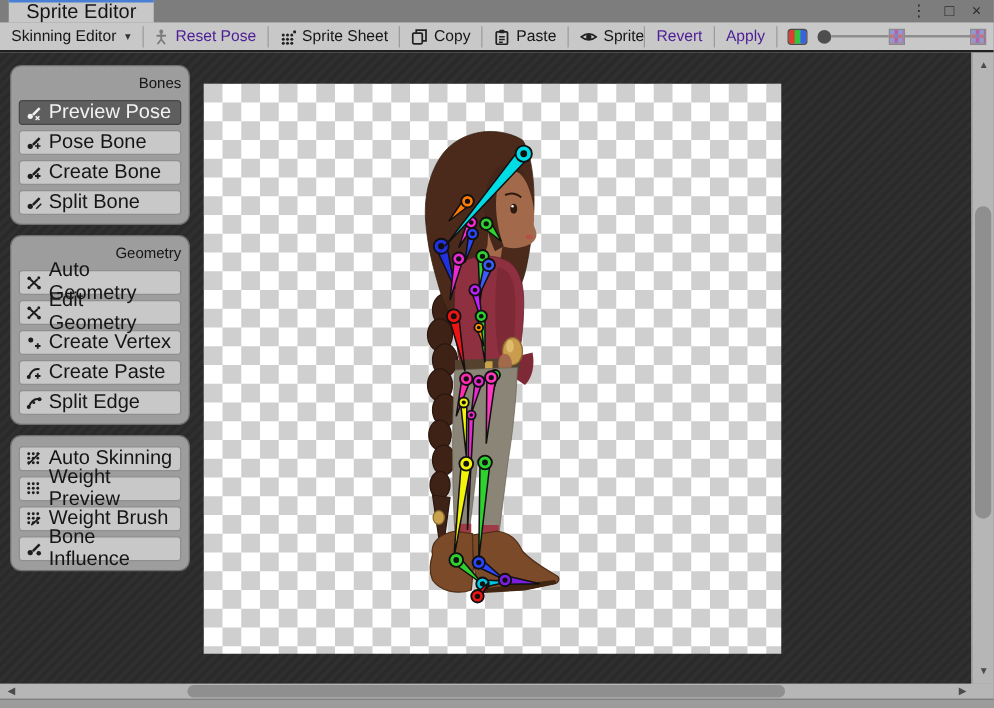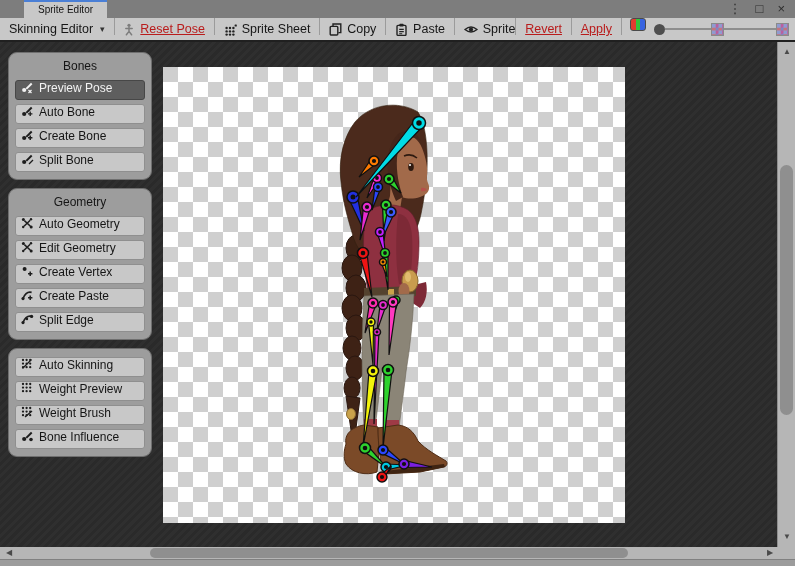--- a/index.html
+++ b/index.html
@@ -3,33 +3,33 @@
 <meta charset="utf-8">
 <style>
   * { margin:0; padding:0; box-sizing:border-box; }
   html,body { width:795px; height:566px; overflow:hidden;
     font-family:"Liberation Sans", sans-serif; background:#9a9a9a; }
   .window { position:relative; width:795px; height:566px; background:#9a9a9a; }
 
   
   .tabbar { position:absolute; top:0; left:0; width:795px; height:18px;
     background:#7d7d7d; display:flex; align-items:stretch; }
-  .tab { margin-left:24px; padding:0 14px; background:#c8c8c8; color:#141414;
-    font-size:10px; line-height:16px; border-top:2px solid #4a7fd6;
+  .tab { margin-left:7px; padding:0 14px; background:#c8c8c8; color:#141414;
+    font-size:16px; line-height:16px; border-top:2px solid #4a7fd6;
     display:flex; align-items:center; }
   .win-controls { margin-left:auto; display:flex; align-items:center; gap:14px;
     padding-right:10px; color:#2d2d2d; font-size:13px; }
   .win-controls span { cursor:default; line-height:18px; }
 
   
   .toolbar { position:absolute; top:18px; left:0; width:795px; height:24px;
     background:#c8c8c8; border-bottom:2px solid #202020;
-    display:flex; font-size:12.5px; color:#161616; }
+    display:flex; align-items:center; font-size:12.5px; color:#161616; }
   .tb-item { display:flex; align-items:center; gap:5px; padding:0 9px; height:100%; white-space:nowrap; }
-  .tb-item.disabled { color:#b91c1c;text-decoration:underline; }
+  .tb-item.disabled { color:#4c1d95; }
   .tb-item.disabled svg { opacity:.45; }
   .tb-sep { width:1px; height:17px; background:#9b9b9b; }
   .dd-arrow { font-size:9px; color:#333; margin-left:2px; }
   .truncate { max-width:46px; overflow:hidden; }
 
   .swatch { width:22px; height:13px; border:1px solid #4a4a4a; border-radius:3px;
     margin:0 8px; background:linear-gradient(90deg,#e33b30 0 34%,#33c43b 34% 67%,#3763e0 67%); }
 
   .slider { margin-left:auto; margin-right:6px; display:flex; align-items:center; }
   .knob { width:11px; height:11px; border-radius:50%; background:#4e4e4e; }
@@ -40,24 +40,24 @@
     background-size:6.5px 6.5px; }
 
   
   .main { position:absolute; top:42px; left:0; width:777px; height:505px;
     background:repeating-linear-gradient(135deg,#2f2f2f 0 3px,#2a2a2a 3px 6px); }
 
   
   .left-panels { position:absolute; top:10px; left:8px; width:144px; }
   .group { background:#9d9d9d; border:1px solid #6f6f6f; border-radius:9px;
     margin-bottom:8px; padding:4px 6px 7px; }
-  .group-title { text-align:center; font-size:12px; color:#151515; padding:2px 0 3px; }
+  .group-title { text-align:right; font-size:12px; color:#151515; padding:2px 0 3px; }
   .pbtn { height:20px; margin-top:4px; background:#c8c8c8; border:1px solid #8f8f8f;
-    border-radius:3px; display:flex; gap:5px; padding:0 5px;
-    font-size:12px; color:#151515; cursor:default; }
+    border-radius:3px; display:flex; align-items:center; gap:5px; padding:0 5px;
+    font-size:16px; color:#151515; cursor:default; }
   .pbtn svg { flex:0 0 auto; color:#1d1d1d; fill:currentColor; stroke:none; }
   .pbtn.selected { background:#5e5e5e; border-color:#474747; color:#f2f2f2; }
   .pbtn.selected svg { color:#f2f2f2; }
 
   
   .canvas { position:absolute; left:163px; top:25px; width:462px; height:456px;
     background:conic-gradient(#cfcfcf 25%,#ffffff 0 50%,#cfcfcf 0 75%,#ffffff 0);
     background-size:30px 30px; background-position:15px 0; }
   .canvas svg { position:absolute; inset:0; }
 
@@ -180,21 +180,21 @@
               <path d="M7.5 9l3 3M10.5 9l-3 3" stroke="currentColor" stroke-width="1.2"></path>
             </svg>
             <span>Preview Pose</span>
           </div>
           <div class="pbtn">
             <svg width="13" height="13" viewBox="0 0 13 13" fill="currentColor">
               <circle cx="3.2" cy="9" r="2.1"></circle>
               <path d="M4.6 7.2 L10 1.8 L11.4 3.2 L6 8.6 Z"></path>
               <path d="M9.2 6.6v4.4M7 8.8h4.4" stroke="currentColor" stroke-width="1.3" fill="none"></path>
             </svg>
-            <span>Auto Bone</span>
+            <span>Pose Bone</span>
           </div>
           <div class="pbtn">
             <svg width="13" height="13" viewBox="0 0 13 13" fill="currentColor">
               <circle cx="3.2" cy="9" r="2.1"></circle>
               <path d="M4.6 7.2 L10 1.8 L11.4 3.2 L6 8.6 Z"></path>
               <path d="M9.2 6.6v4.4M7 8.8h4.4" stroke="currentColor" stroke-width="1.5" fill="none"></path>
             </svg>
             <span>Create Bone</span>
           </div>
           <div class="pbtn">

